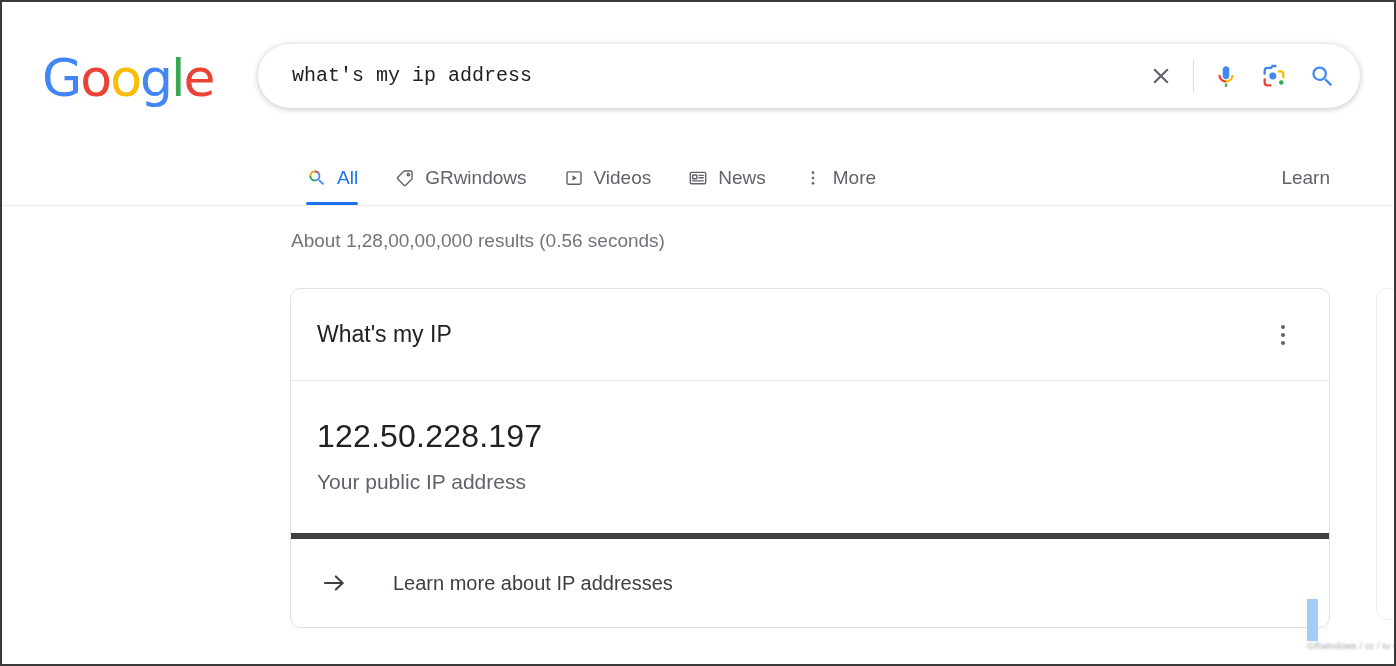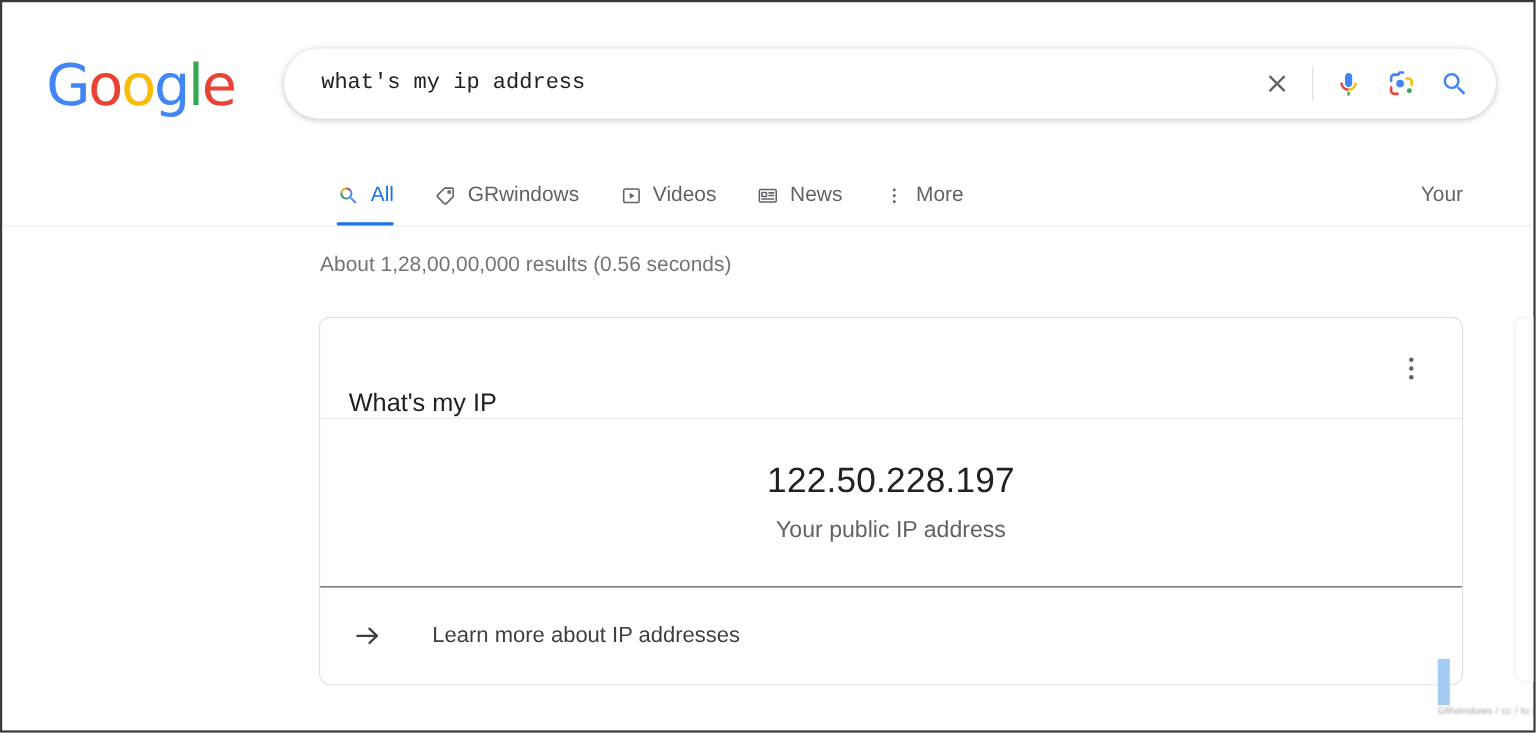--- a/index.html
+++ b/index.html
@@ -177,21 +177,21 @@
     background: #ffffff;
     border: 1px solid #dfe1e5;
     border-radius: 10px;
     overflow: hidden;
   }
 
   .card-header {
     position: relative;
     height: 92px;
     display: flex;
-    align-items: flex-end;
+    align-items: center;
     padding: 0 26px;
     border-bottom: 1px solid #ebebeb;
   }
   .card-title {
     font-size: 23px;
     color: #202124;
     font-weight: 400;
   }
   .kebab-menu {
     position: absolute;
@@ -210,22 +210,21 @@
   .kebab-menu i {
     display: block;
     width: 4px;
     height: 4px;
     border-radius: 50%;
     background: #5f6368;
   }
 
   .card-body {
     padding: 36px 26px 38px 26px;
-    border-bottom: 1px solid #404040;
-    text-align: center;
+    border-bottom: 6px solid #404040;
   }
   .ip-value {
     font-size: 32px;
     color: #202124;
     line-height: 38px;
     letter-spacing: 0.2px;
   }
   .ip-caption {
     margin-top: 14px;
     font-size: 21px;
@@ -398,21 +397,21 @@
             <circle cx="12" cy="5.6" r="1.6"></circle>
             <circle cx="12" cy="12" r="1.6"></circle>
             <circle cx="12" cy="18.4" r="1.6"></circle>
           </svg>
         </span>
         <span>More</span>
       </div>
     </div>
 
     <div class="tools-btn">
-      <span>Your</span>
+      <span>Learn</span>
     </div>
   </div>
 
   <div class="result-stats">About 1,28,00,00,000 results (0.56 seconds)</div>
 
   <div class="side-panel"></div>
 
   <div class="answer-card">
 
     <div class="card-header">

